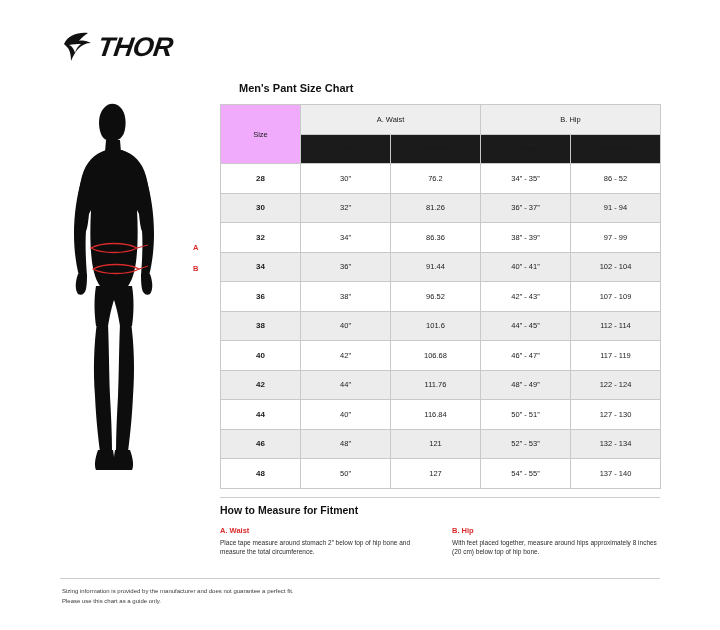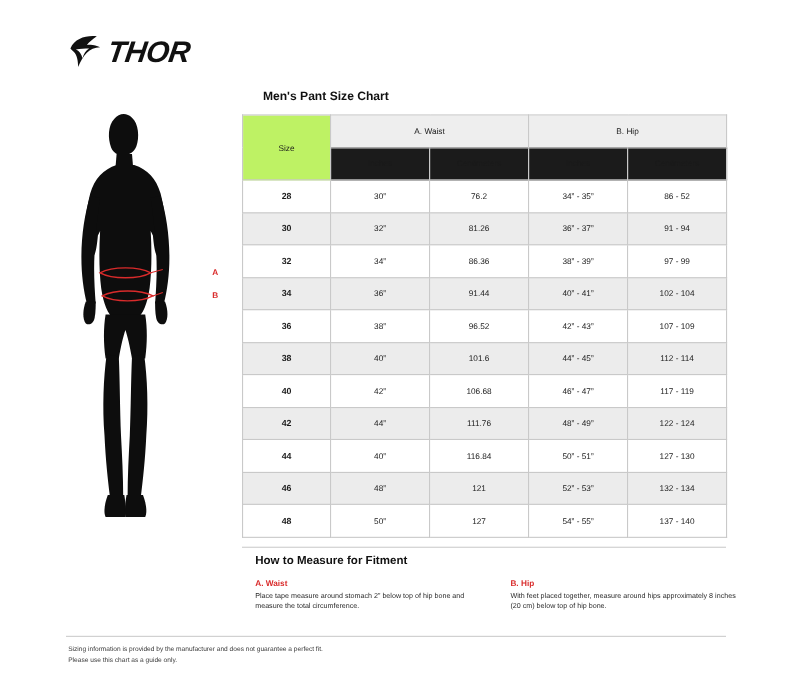--- a/index.html
+++ b/index.html
@@ -90,21 +90,21 @@
     height: 29.5px;
   }
   .grp-head {
     background: #eeeeee;
     font-size: 8.5px;
     font-weight: normal;
     color: #1a1a1a;
     height: 26px;
   }
   .size-head {
-    background: #bef264;
+    background: #f0abfc;
     font-size: 8.5px;
     font-weight: bold;
   }
   .sub-head {
     background: #1b1b1b;
     color: #ffffff;
     font-size: 6.5px;
     font-weight: bold;
     height: 17px;
     border: 1px solid #1b1b1b;
@@ -113,21 +113,20 @@
   tbody tr td:first-child { font-weight: bold; font-size: 8px; }
   col.c-size { width: 80px; }
   col.c-val  { width: 90px; }
 
   
   .howto {
     position: absolute;
     left: 220px;
     top: 504px;
     width: 440px;
-    margin-left: 12px;
   }
   .howto-title {
     font-size: 10.5px;
     font-weight: bold;
     color: #111;
     margin-bottom: 10px;
   }
   .howto-rule {
     position: absolute;
     left: 220px;

